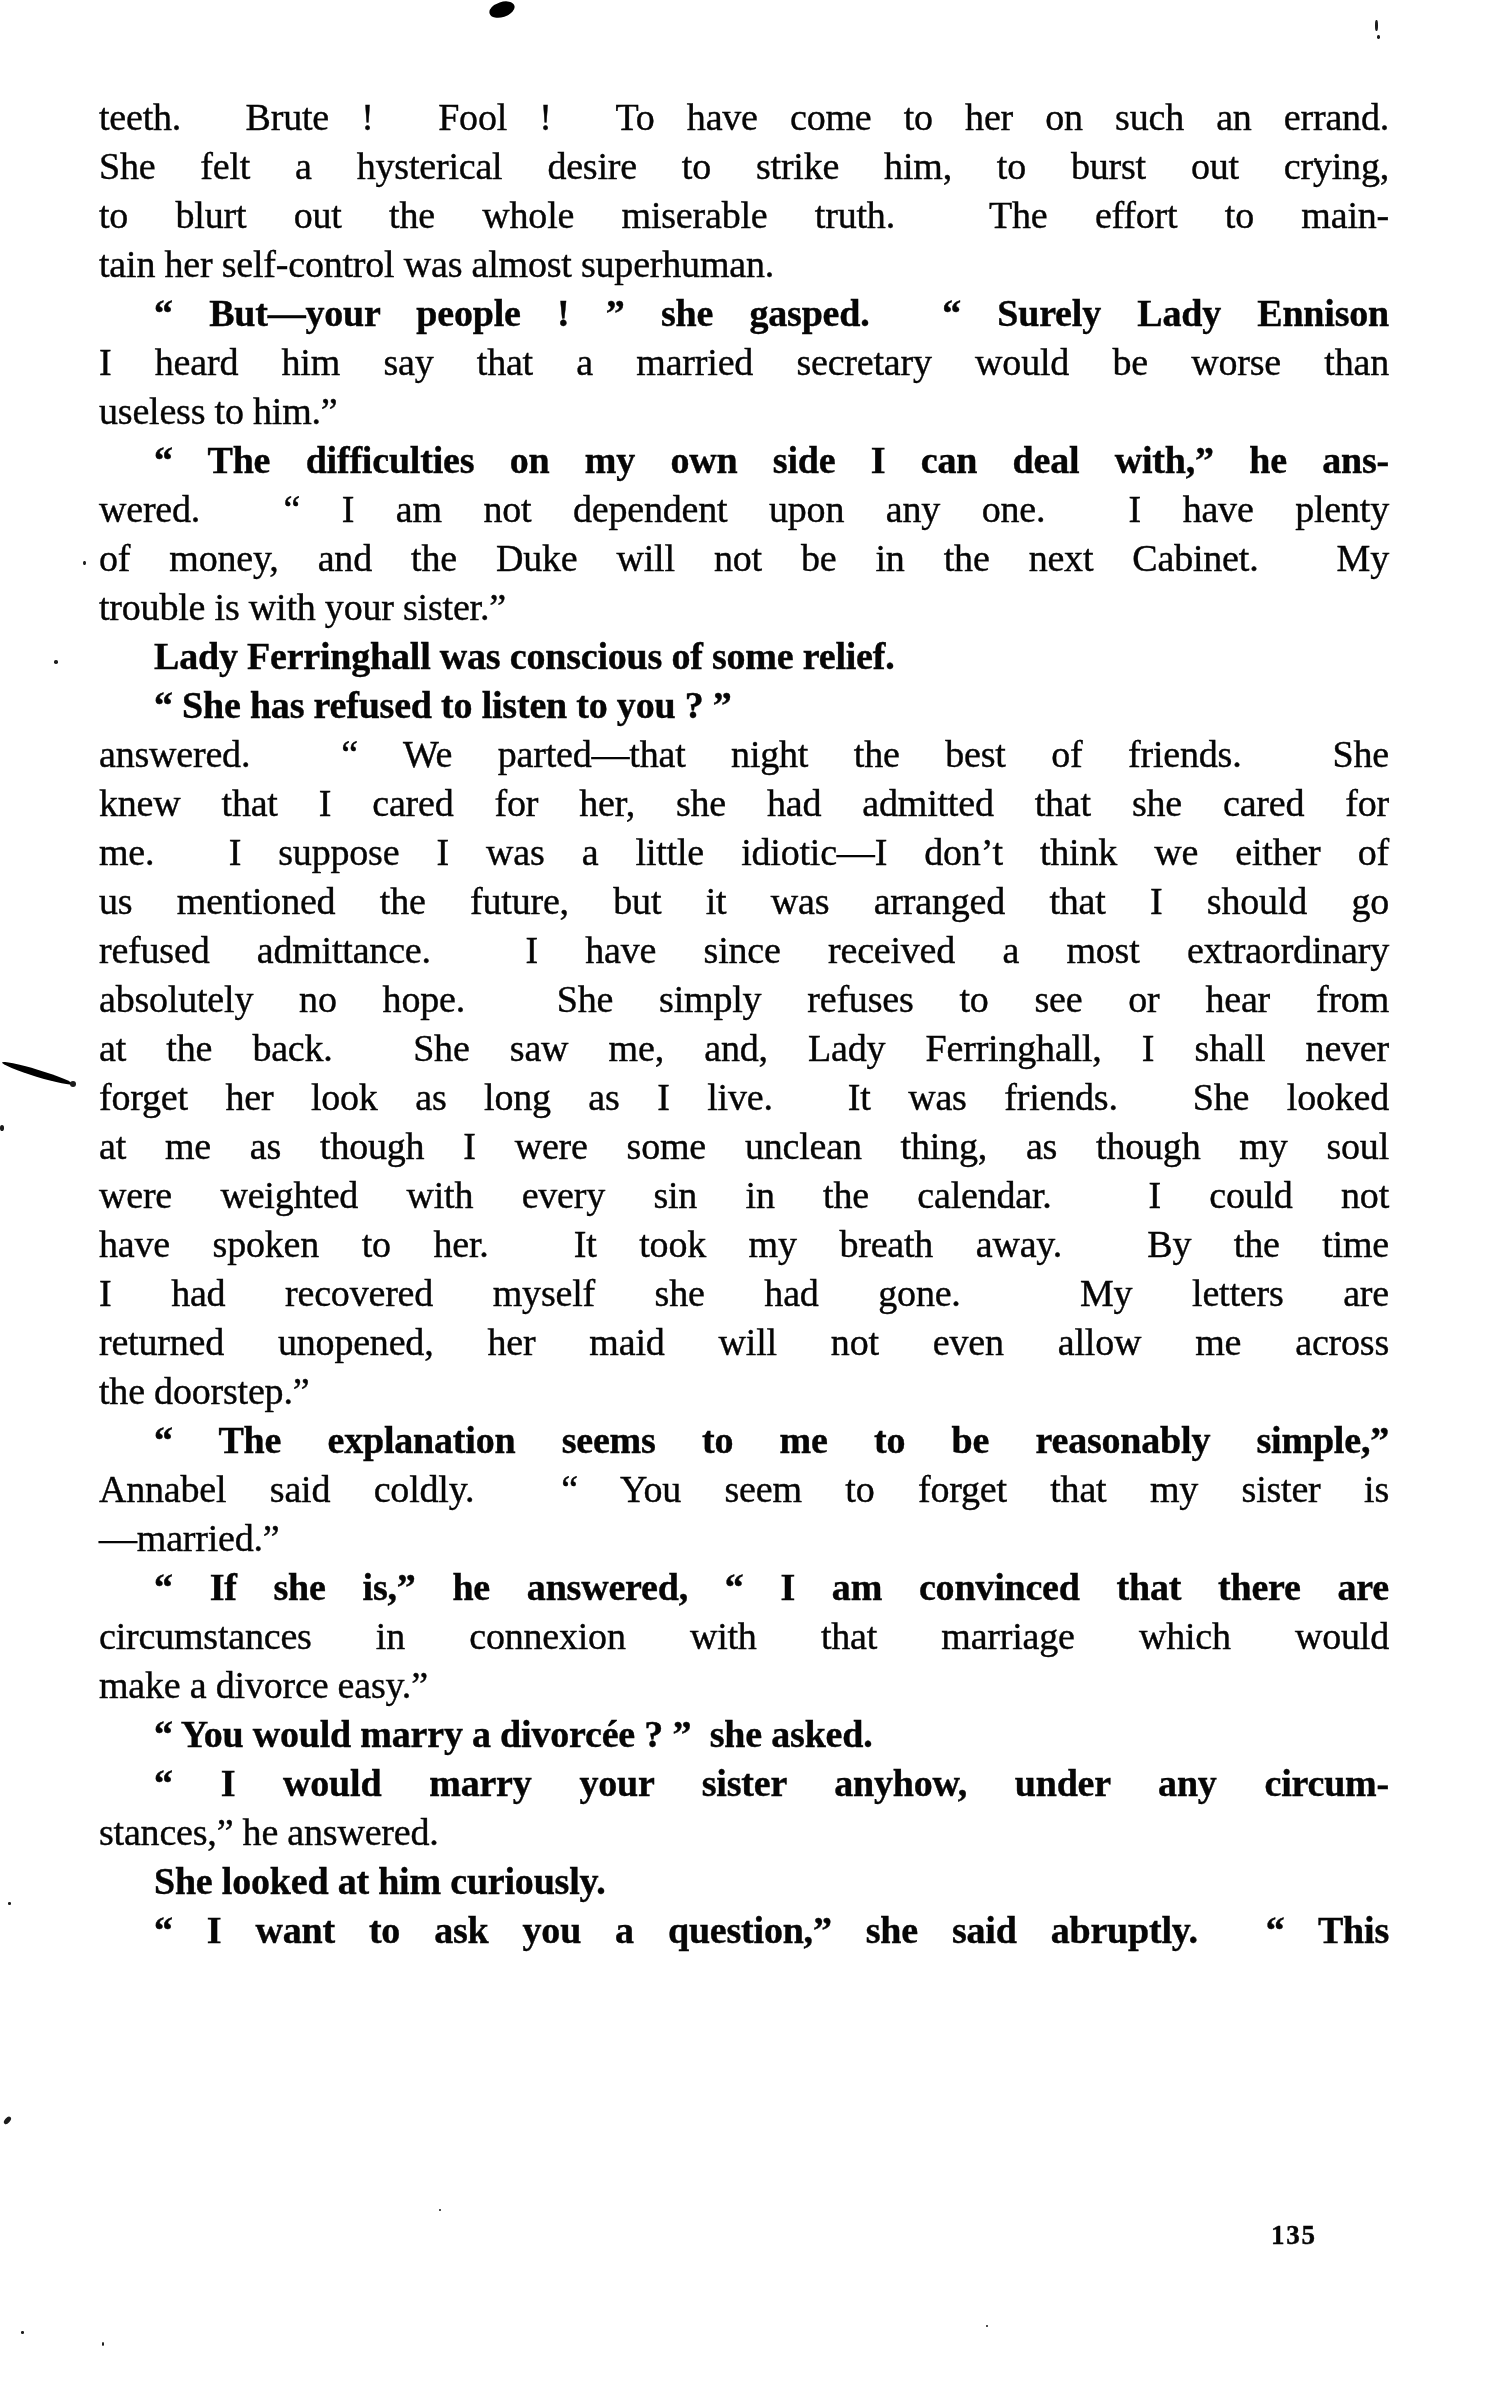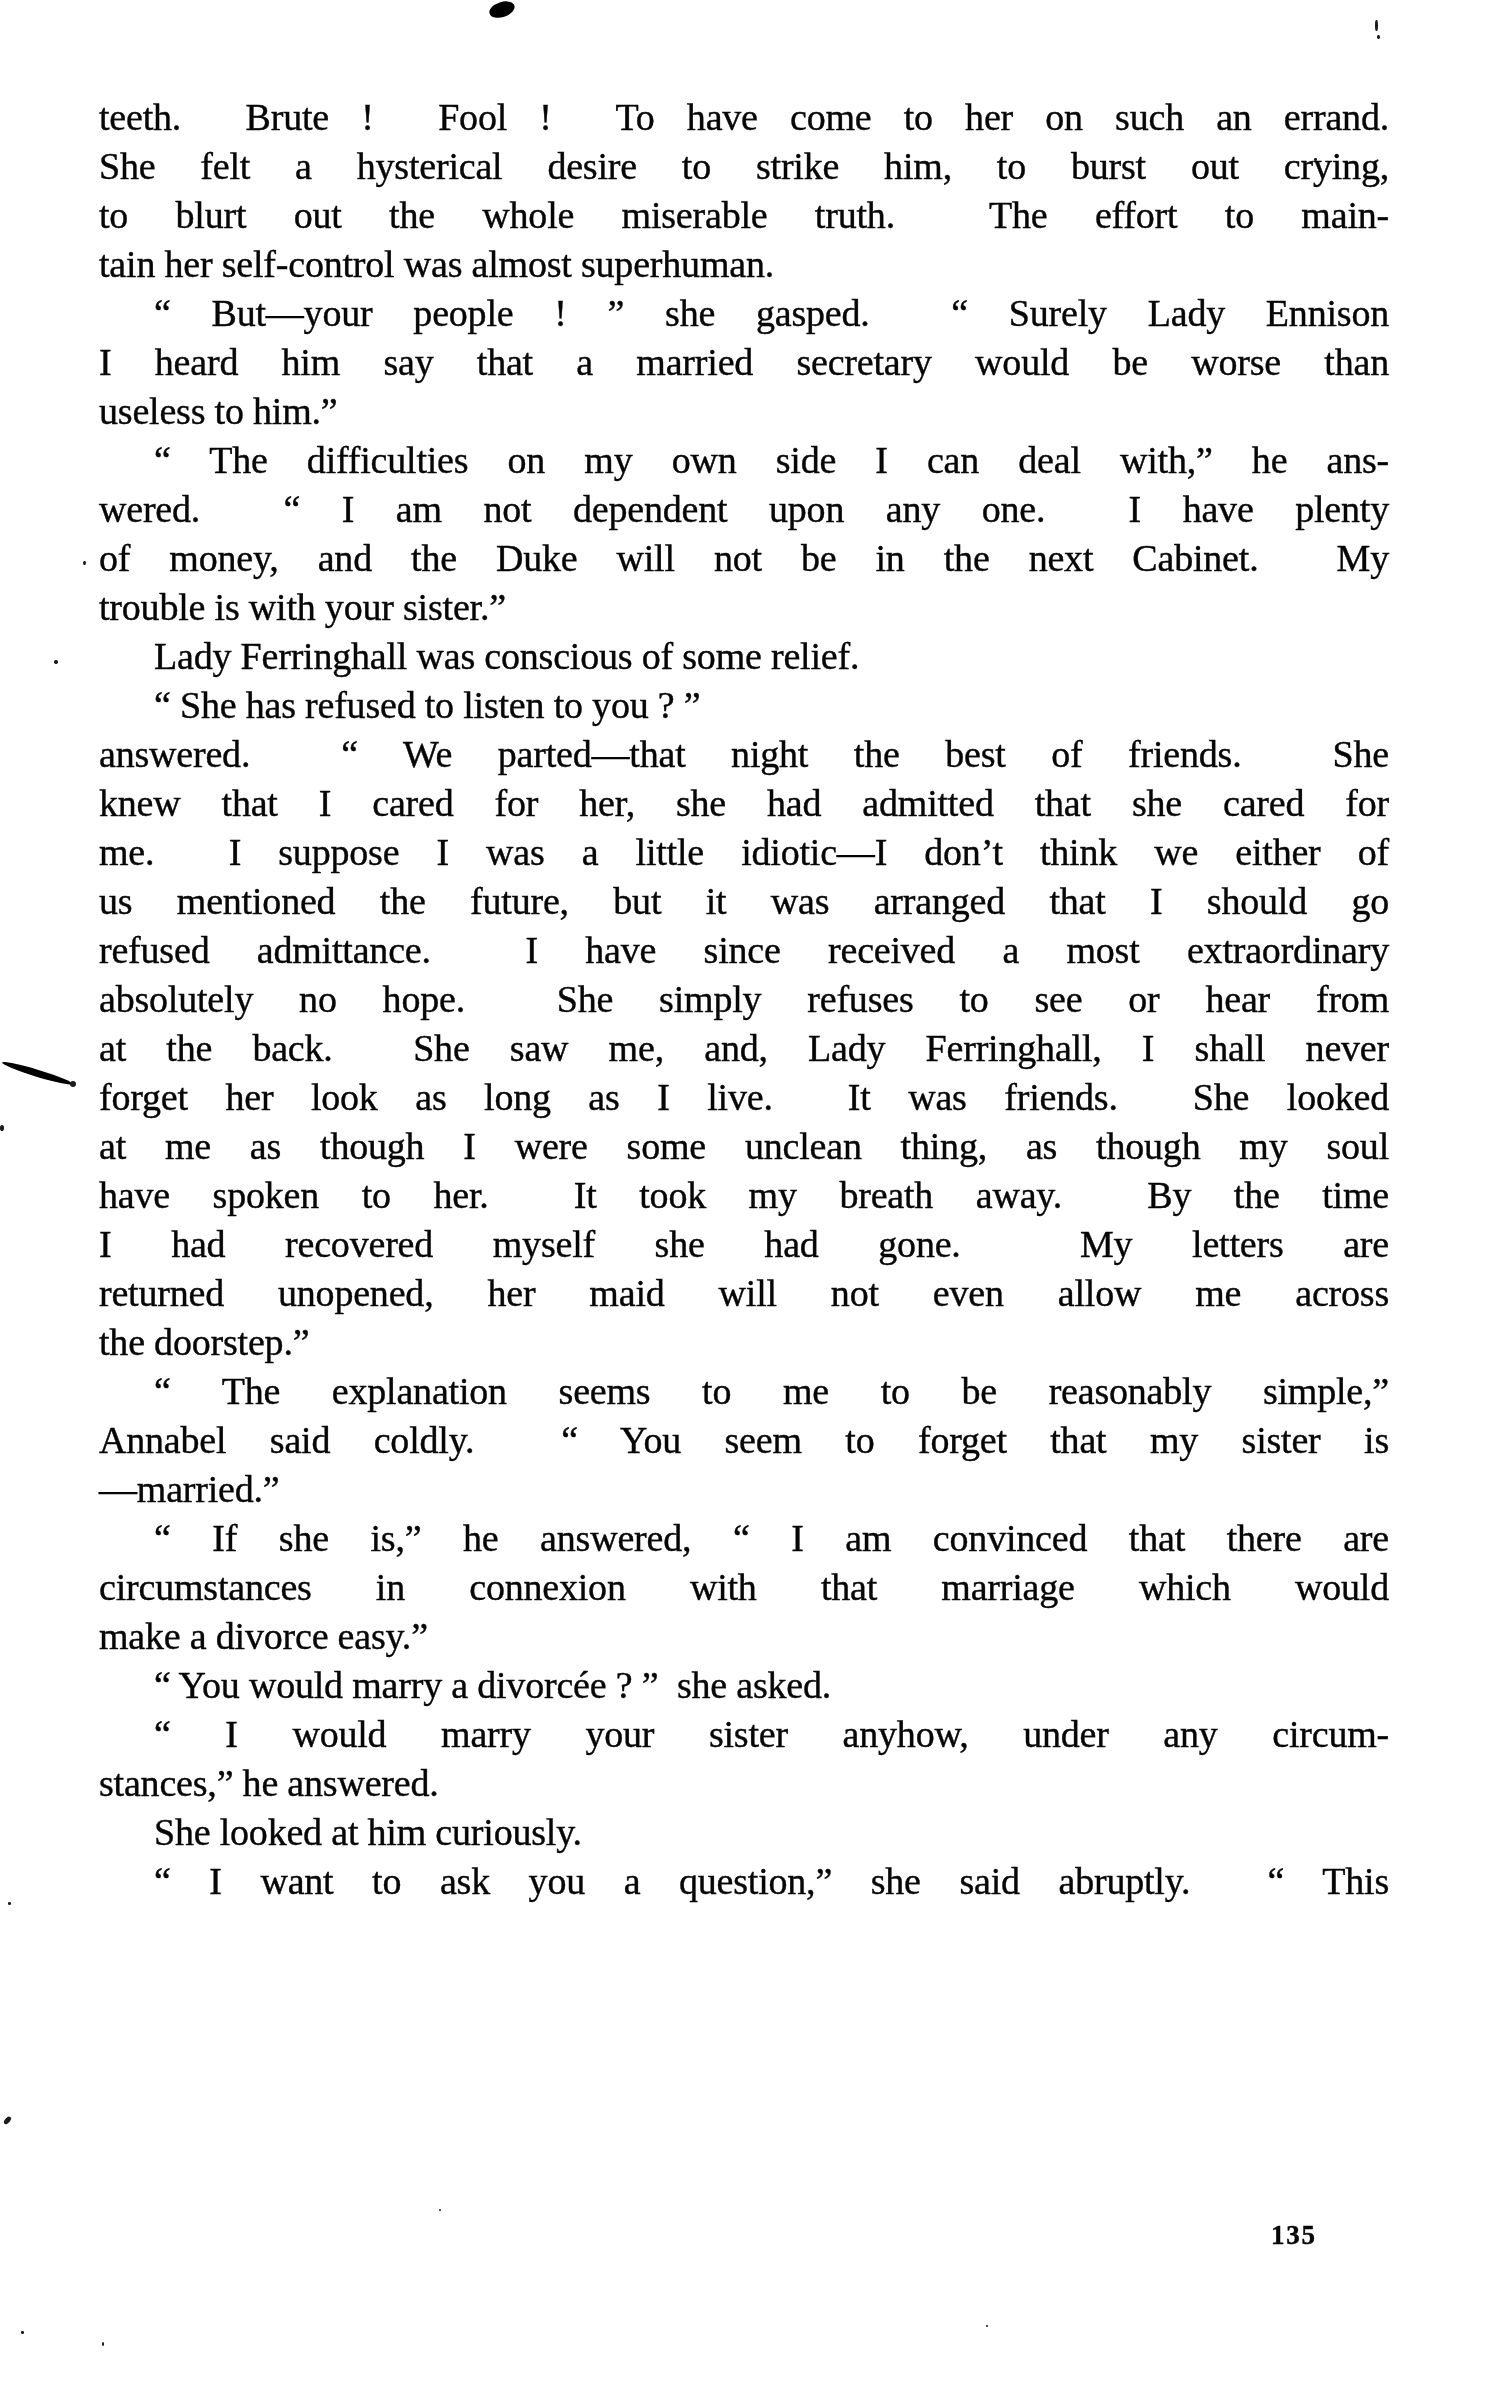--- a/index.html
+++ b/index.html
@@ -18,21 +18,21 @@
     line-height:49px;
     letter-spacing:-0.2px;
     -webkit-text-stroke:0.4px #060606;
   }
   .line{
     text-align:justify;
     text-align-last:justify;
     white-space:pre-wrap;
   }
   .line.end{ text-align-last:left; }
-  .line.indent{ text-indent:55px; }
+  .line.indent{ text-indent:55px;font-weight:bold; }
   .page-number{
     position:absolute;
     left:1271px;top:2222px;
     font-size:27px;
     font-weight:700;
     letter-spacing:1.8px;
     line-height:1;
     -webkit-text-stroke:0.4px #060606;
   }
   .art{ position:absolute; background:#000; }
@@ -60,20 +60,21 @@
       <div class="line indent end">“ She has refused to listen to you ? ”</div>
       <div class="line">answered.  “ We parted—that night the best of friends.  She</div>
       <div class="line">knew that I cared for her, she had admitted that she cared for</div>
       <div class="line">me.  I suppose I was a little idiotic—I don’t think we either of</div>
       <div class="line">us mentioned the future, but it was arranged that I should go</div>
       <div class="line">refused admittance.  I have since received a most extraordinary</div>
       <div class="line">absolutely no hope.  She simply refuses to see or hear from</div>
       <div class="line">at the back.  She saw me, and, Lady Ferringhall, I shall never</div>
       <div class="line">forget her look as long as I live.  It was friends.  She looked</div>
       <div class="line">at me as though I were some unclean thing, as though my soul</div>
+      <div class="line">were weighted with every sin in the calendar.  I could not</div>
       <div class="line">have spoken to her.  It took my breath away.  By the time</div>
       <div class="line">I had recovered myself she had gone.  My letters are</div>
       <div class="line">returned unopened, her maid will not even allow me across</div>
       <div class="line end">the doorstep.”</div>
       <div class="line indent">“ The explanation seems to me to be reasonably simple,”</div>
       <div class="line">Annabel said coldly.  “ You seem to forget that my sister is</div>
       <div class="line end">—married.”</div>
       <div class="line indent">“ If she is,” he answered, “ I am convinced that there are</div>
       <div class="line">circumstances in connexion with that marriage which would</div>
       <div class="line end">make a divorce easy.”</div>

